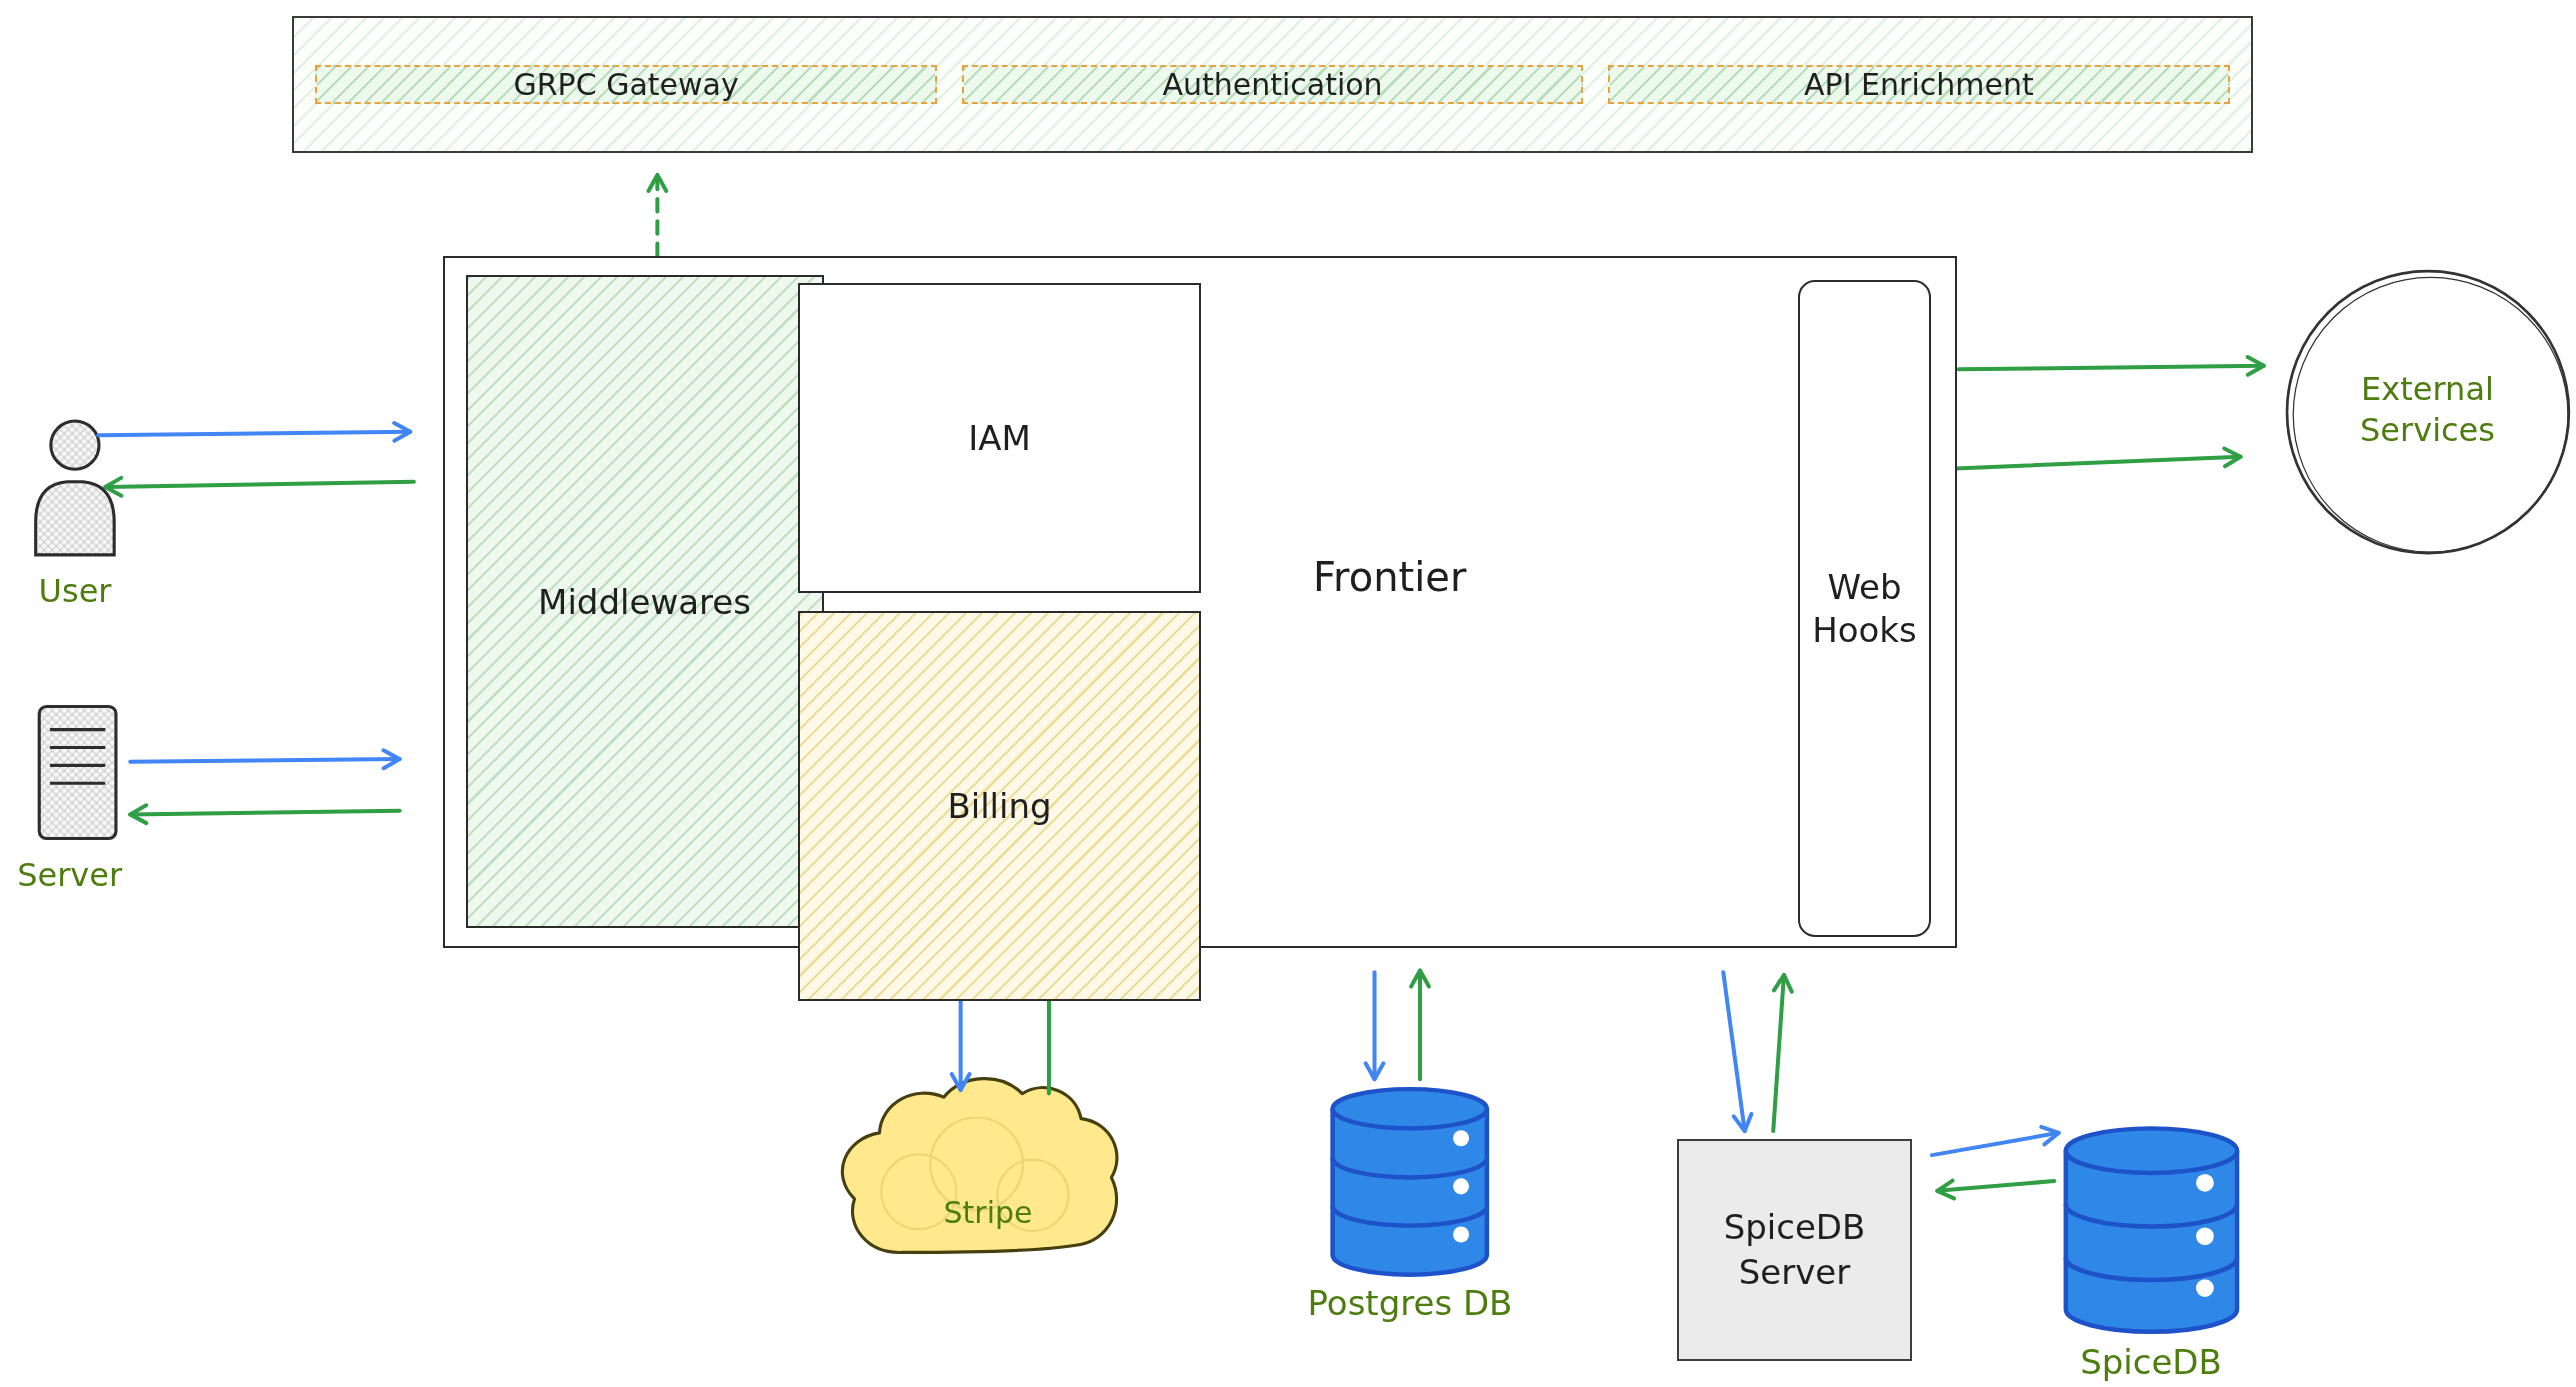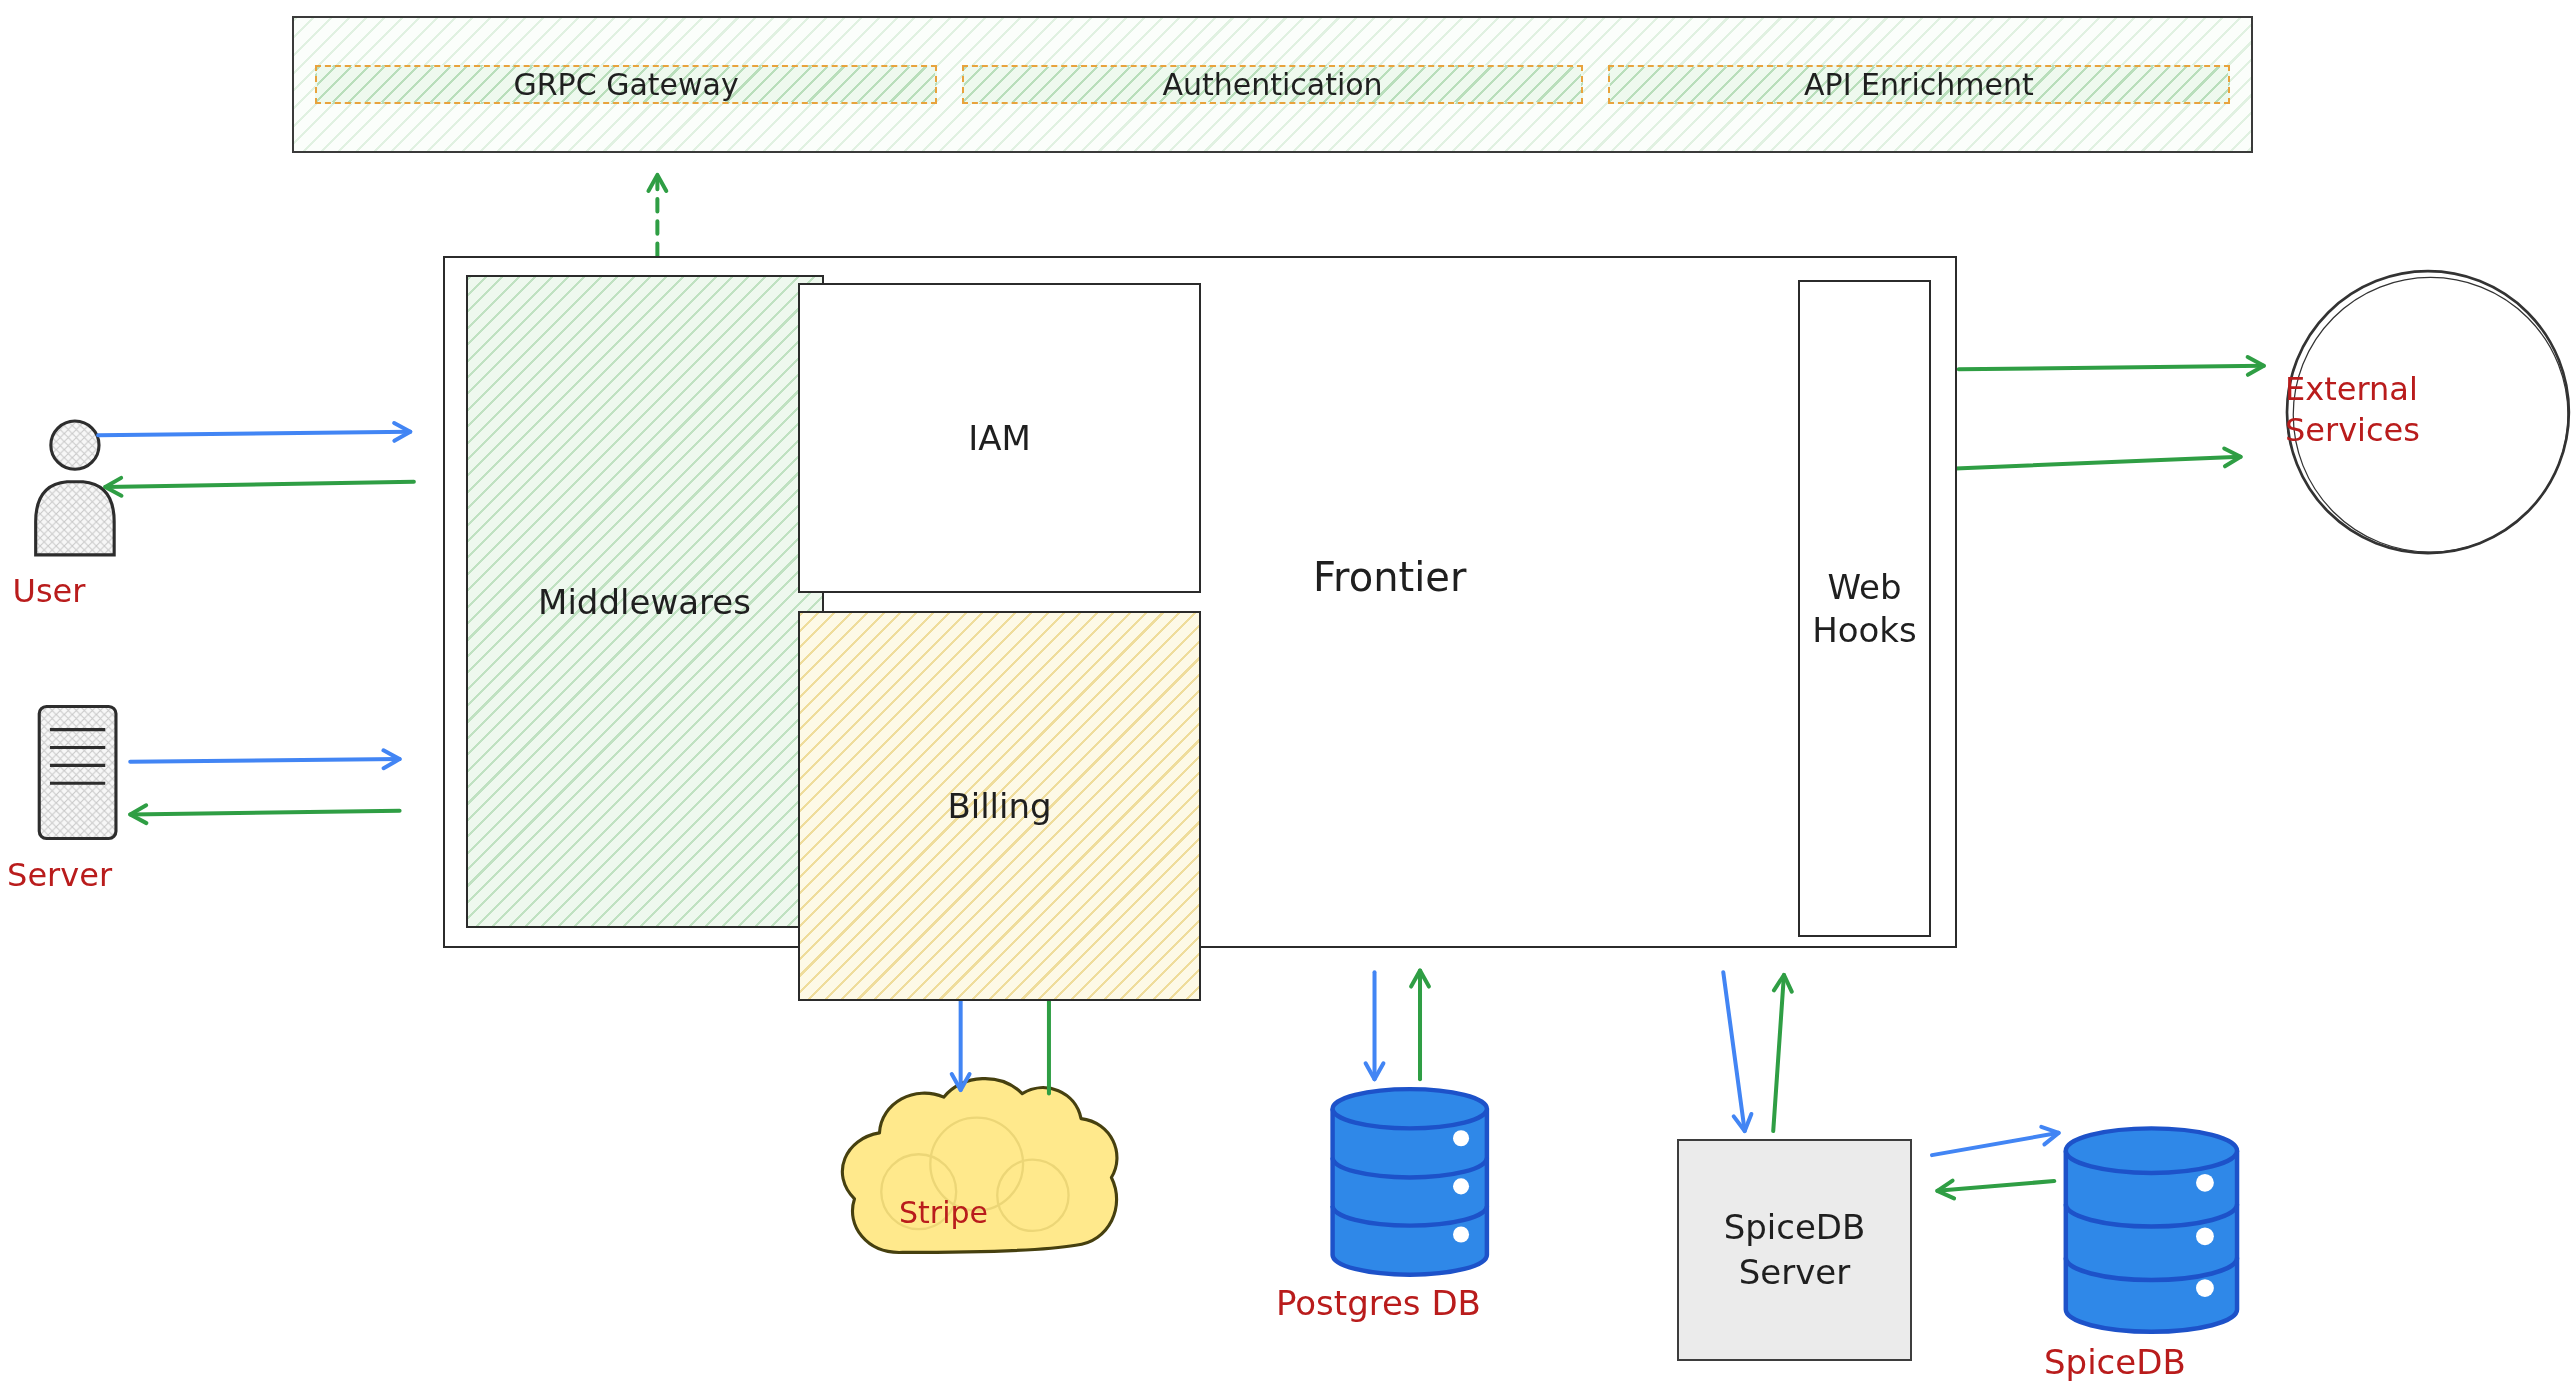--- a/index.html
+++ b/index.html
@@ -1,21 +1,21 @@
 <!DOCTYPE html>
 <html style="font-size:14.3px"><head>
 <meta charset="utf-8">
 <style>
   html,body{margin:0;padding:0;background:#ffffff;}
   .canvas{
     position:relative;width:2576px;height:1388px;background:#ffffff;overflow:hidden;
     font-family:"DejaVu Sans", sans-serif;color:#1f1f1f;
   }
   .overlay{position:absolute;left:0;top:0;width:2576px;height:1388px;}
-  .label{position:absolute;text-align:left;font-size:32px;line-height:41px;color:#b91c1c;}
+  .label{position:absolute;text-align:center;font-size:32px;line-height:41px;color:#4d7c0f;}
 
   
   .topbar{
     position:absolute;left:292px;top:16px;width:1961px;height:137px;box-sizing:border-box;
     border:2.7px solid #3a3a3a;
     background:
       repeating-linear-gradient(135deg, rgba(105,183,110,0.18) 0 2.2px, transparent 2.2px 12.5px),
       #fbfefb;
     display:flex;align-items:center;gap:25px;padding:19.6px 21.4px;
   }
@@ -41,21 +41,21 @@
       #eef8ee;
     justify-content: center;
   }
   .iam{left:353px;top:25px;width:403px;height:310px;background:#ffffff;}
   .billing{
     left:353px;top:353px;width:403px;height:390px;
     background:
       repeating-linear-gradient(135deg, rgba(222,186,65,0.45) 0 2.2px, transparent 2.2px 11.6px),
       #fdf9e6;
   }
-  .webhooks{left:1353px;top:22px;width:133px;height:657px;background:#ffffff;flex-direction:column;line-height:43px;}
+  .webhooks{left:1353px;top:22px;width:133px;height:657px;background:#ffffff;flex-direction:column;line-height:43px;border-radius:17px;}
   .frontier-label{position:absolute;left:868px;top:296px;width:357px;text-align:left;font-size:40px;}
 
   
   .spicedb-server{
     position:absolute;left:1677px;top:1139px;width:235px;height:222px;box-sizing:border-box;
     border:2.7px solid #3d3d3d;background:#ebebeb;
     display:flex;flex-direction:column;align-items:center;justify-content:center;
     font-size:34px;line-height:45px;
   }
   .two-line span{display:block;}

